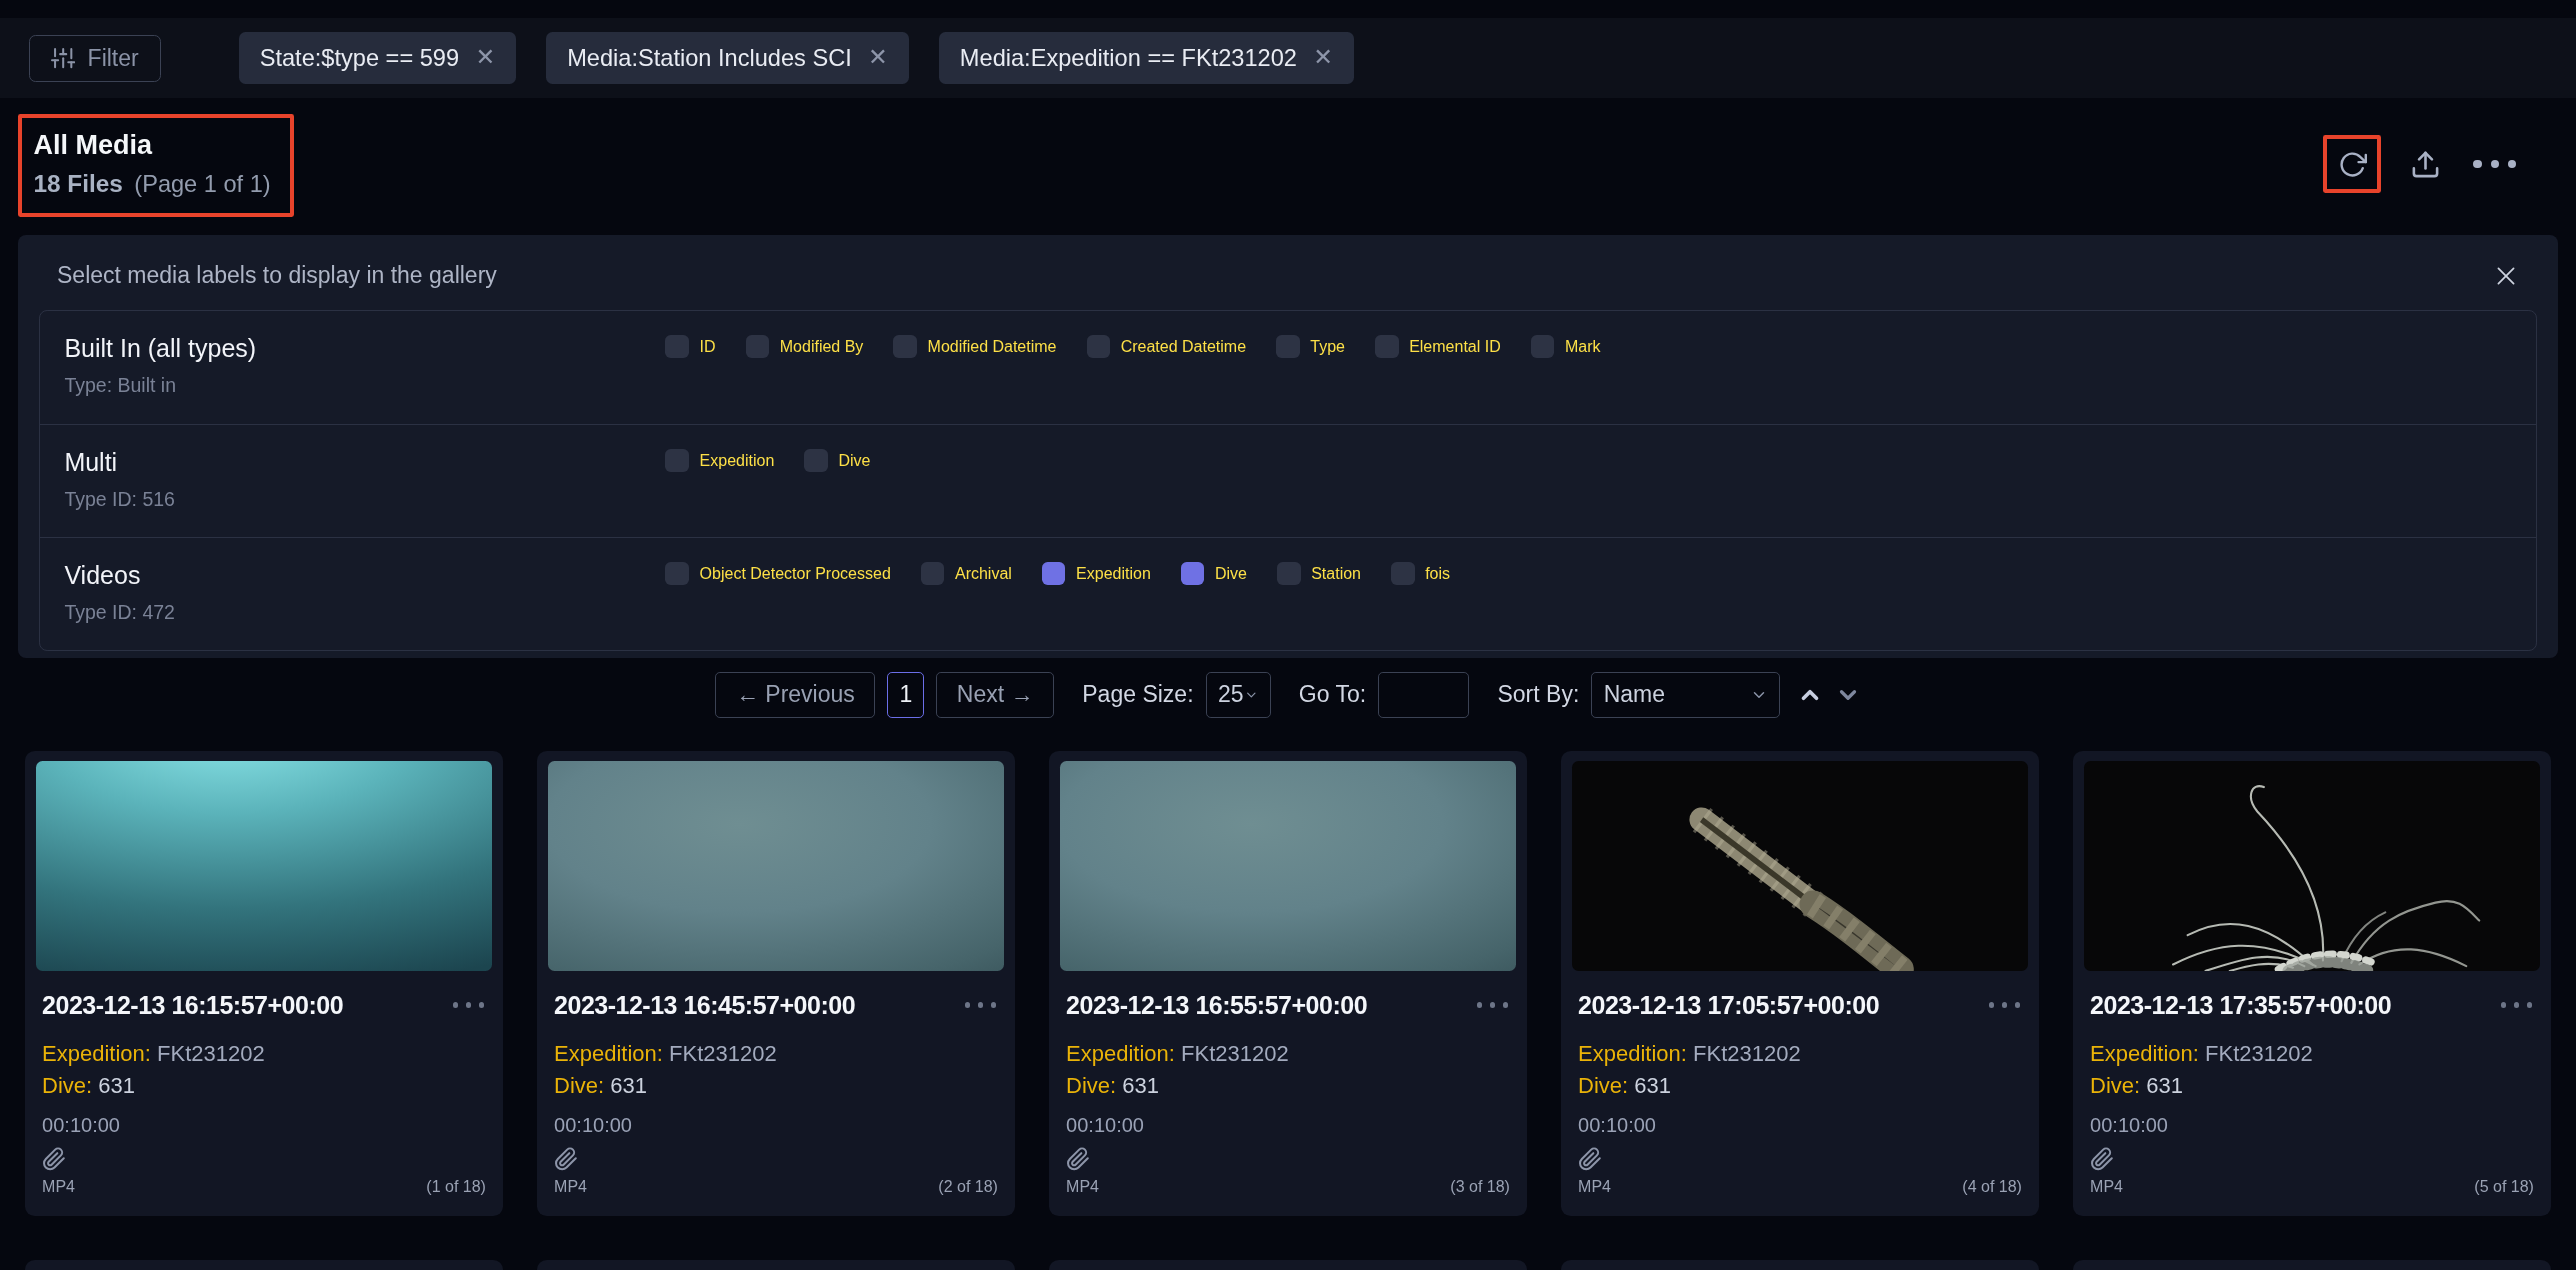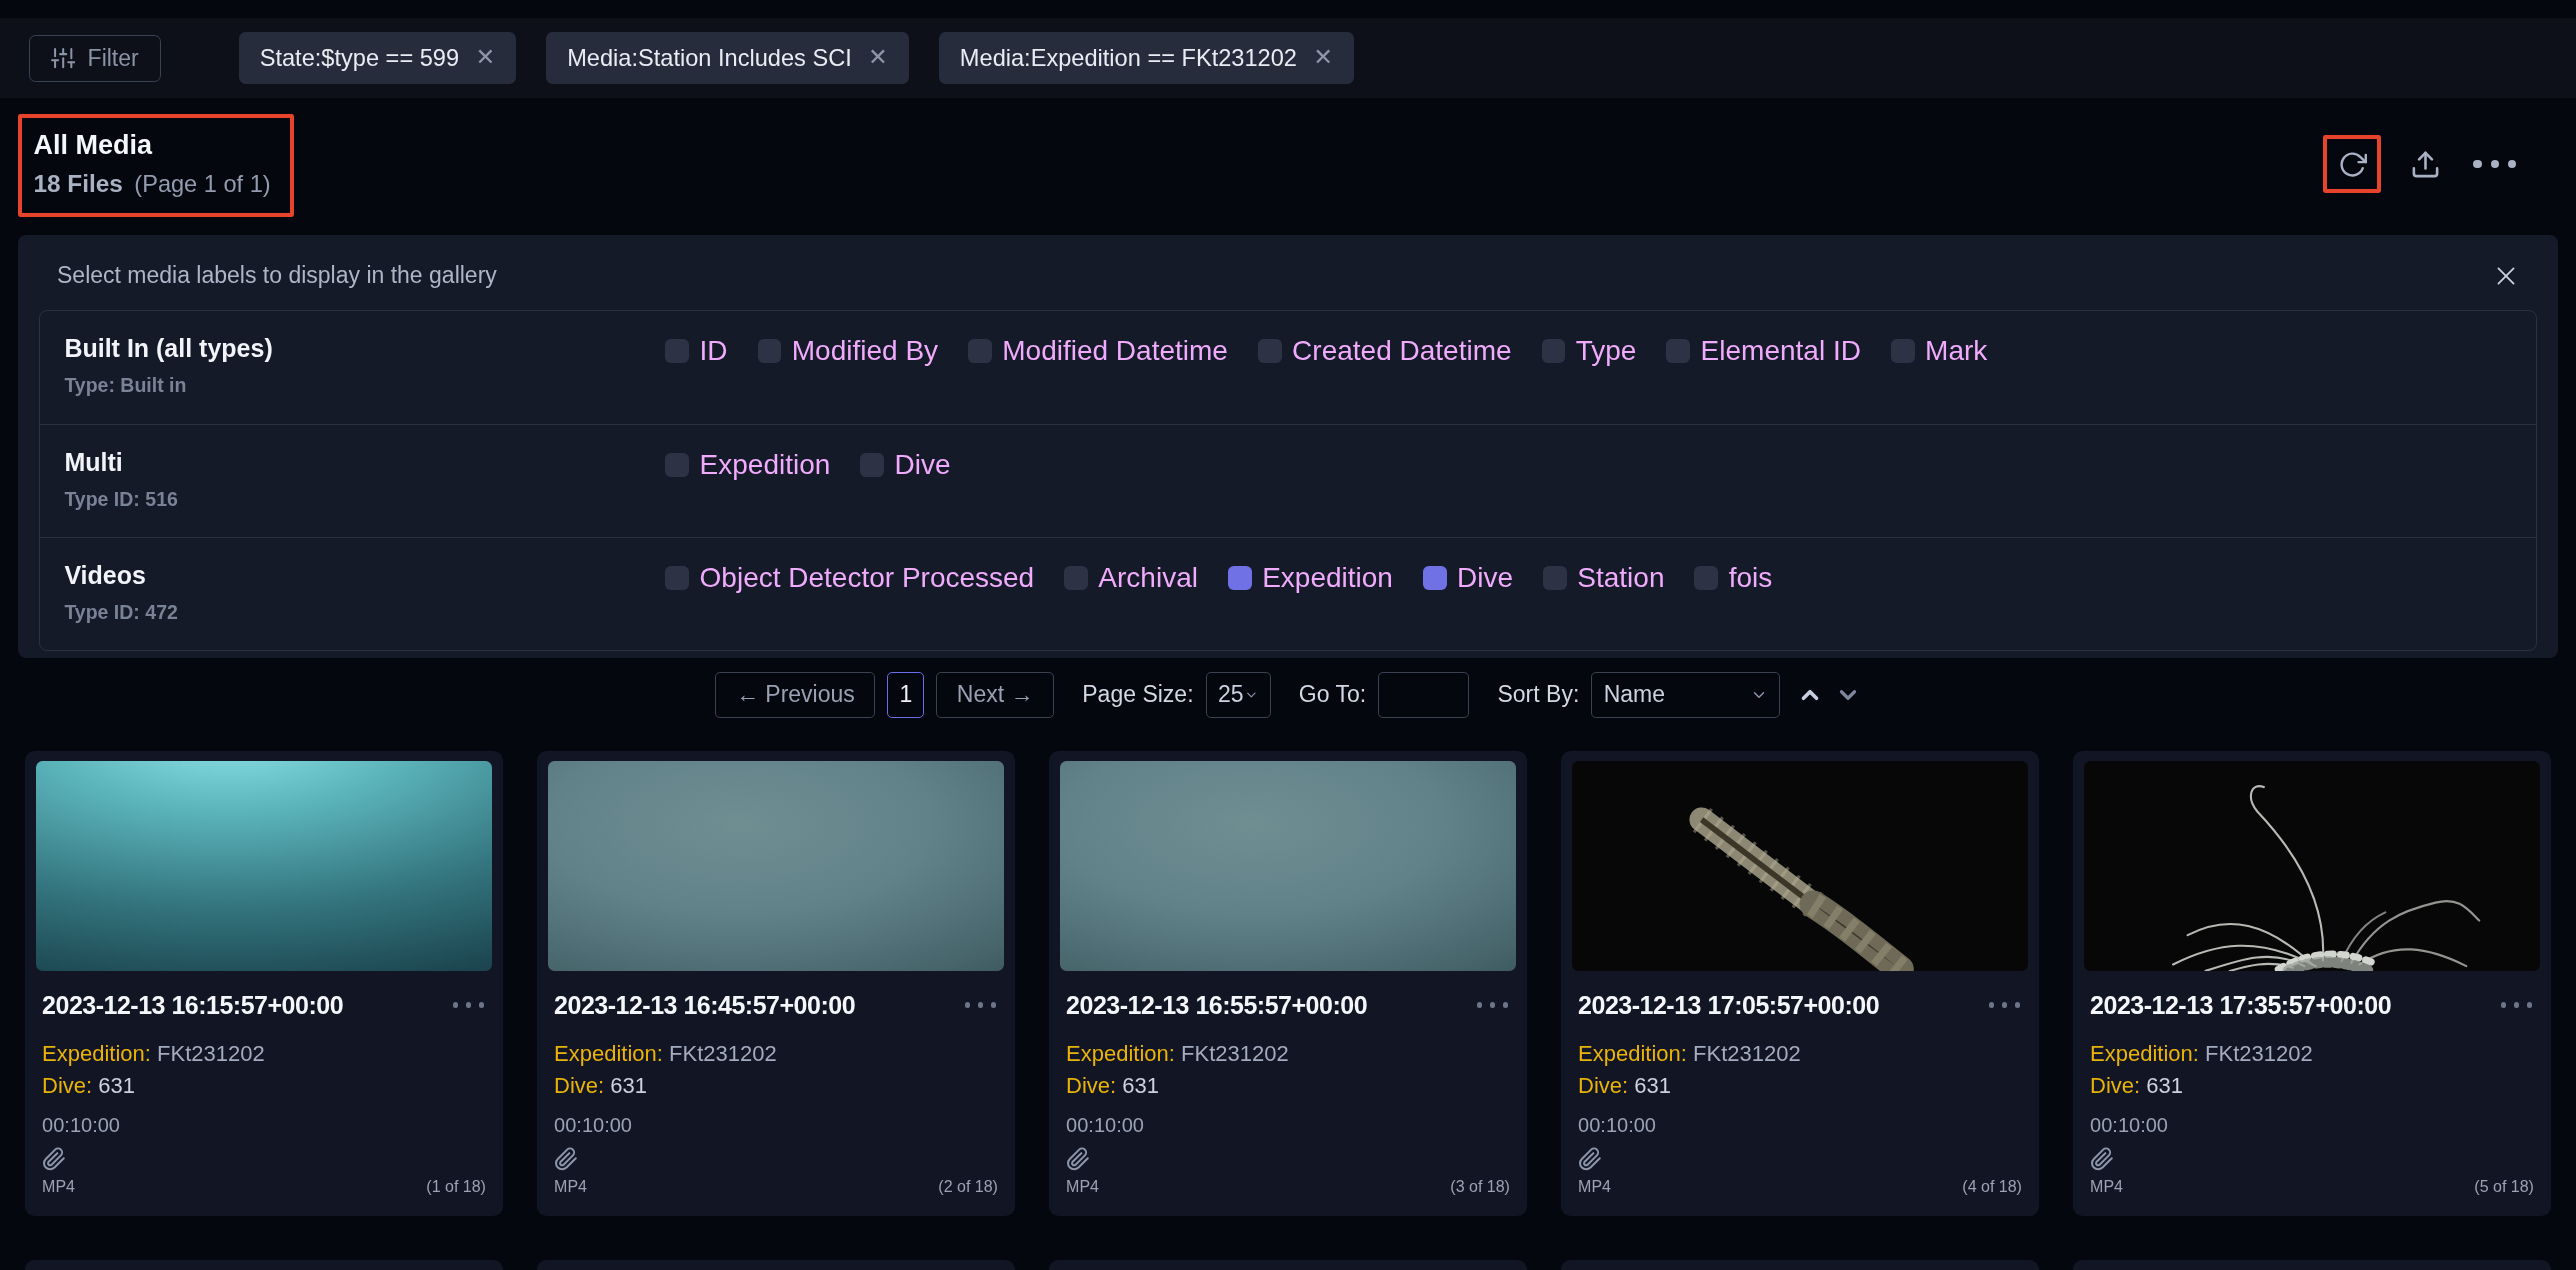--- a/index.html
+++ b/index.html
@@ -50,28 +50,28 @@
   .panel {
     margin:18px 18px 0; background:#151a28; border-radius:8.1px;
     padding:24.4px 21px 13px; height:423px;
   }
   .panel-head { display:flex; justify-content:space-between; align-items:center; padding:0 18px; height:32.5px; }
   .panel-title { font-size:23px; color:#aeb5c6; }
   .close-x { cursor:pointer; }
   .rows { border:0.8px solid #2b3143; border-radius:8.1px; margin-top:18px; }
   .lrow { height:113px; display:flex; align-items:flex-start; padding:23px 0 0 24.4px; }
   .lrow + .lrow { border-top:0.8px solid #2b3143; }
-  .lrow-left { width:601px; flex:0 0 601px;font-weight:bold; }
+  .lrow-left { width:601px; flex:0 0 601px; }
   .lrow-name { font-size:25px; color:#f2f4f9; }
   .lrow-sub { font-size:19.5px; color:#7a8296; margin-top:10.6px; }
   .opts { display:flex; align-items:center; gap:30px; padding-top:0.8px; }
   .opt { display:flex; align-items:center; gap:10.6px; cursor:pointer; }
   .cbox { width:23.6px; height:23.6px; border-radius:5.7px; background:#2d3344; flex:0 0 23.6px; }
   .cbox.checked { background:#6f71e4; }
-  .opt-label { font-size:28px; color:#f0abfc; white-space:nowrap; }
+  .opt-label { font-size:16px; color:#fde047; white-space:nowrap; }
 
   
   .pagination { display:flex; align-items:center; justify-content:center; margin-top:13px; height:47px; gap:12px; }
   .pg-btn {
     height:46px; border:0.8px solid #3b4254; border-radius:4.9px; background:transparent;
     color:#99a1b3; font-size:23px; padding:0 19.5px; display:flex; align-items:center; cursor:pointer;
   }
   .pg-current {
     width:37px; height:46px; border:1.6px solid #6b6ee8; border-radius:4.9px;
     color:#eef1f6; font-size:23px; display:flex; align-items:center; justify-content:center;

